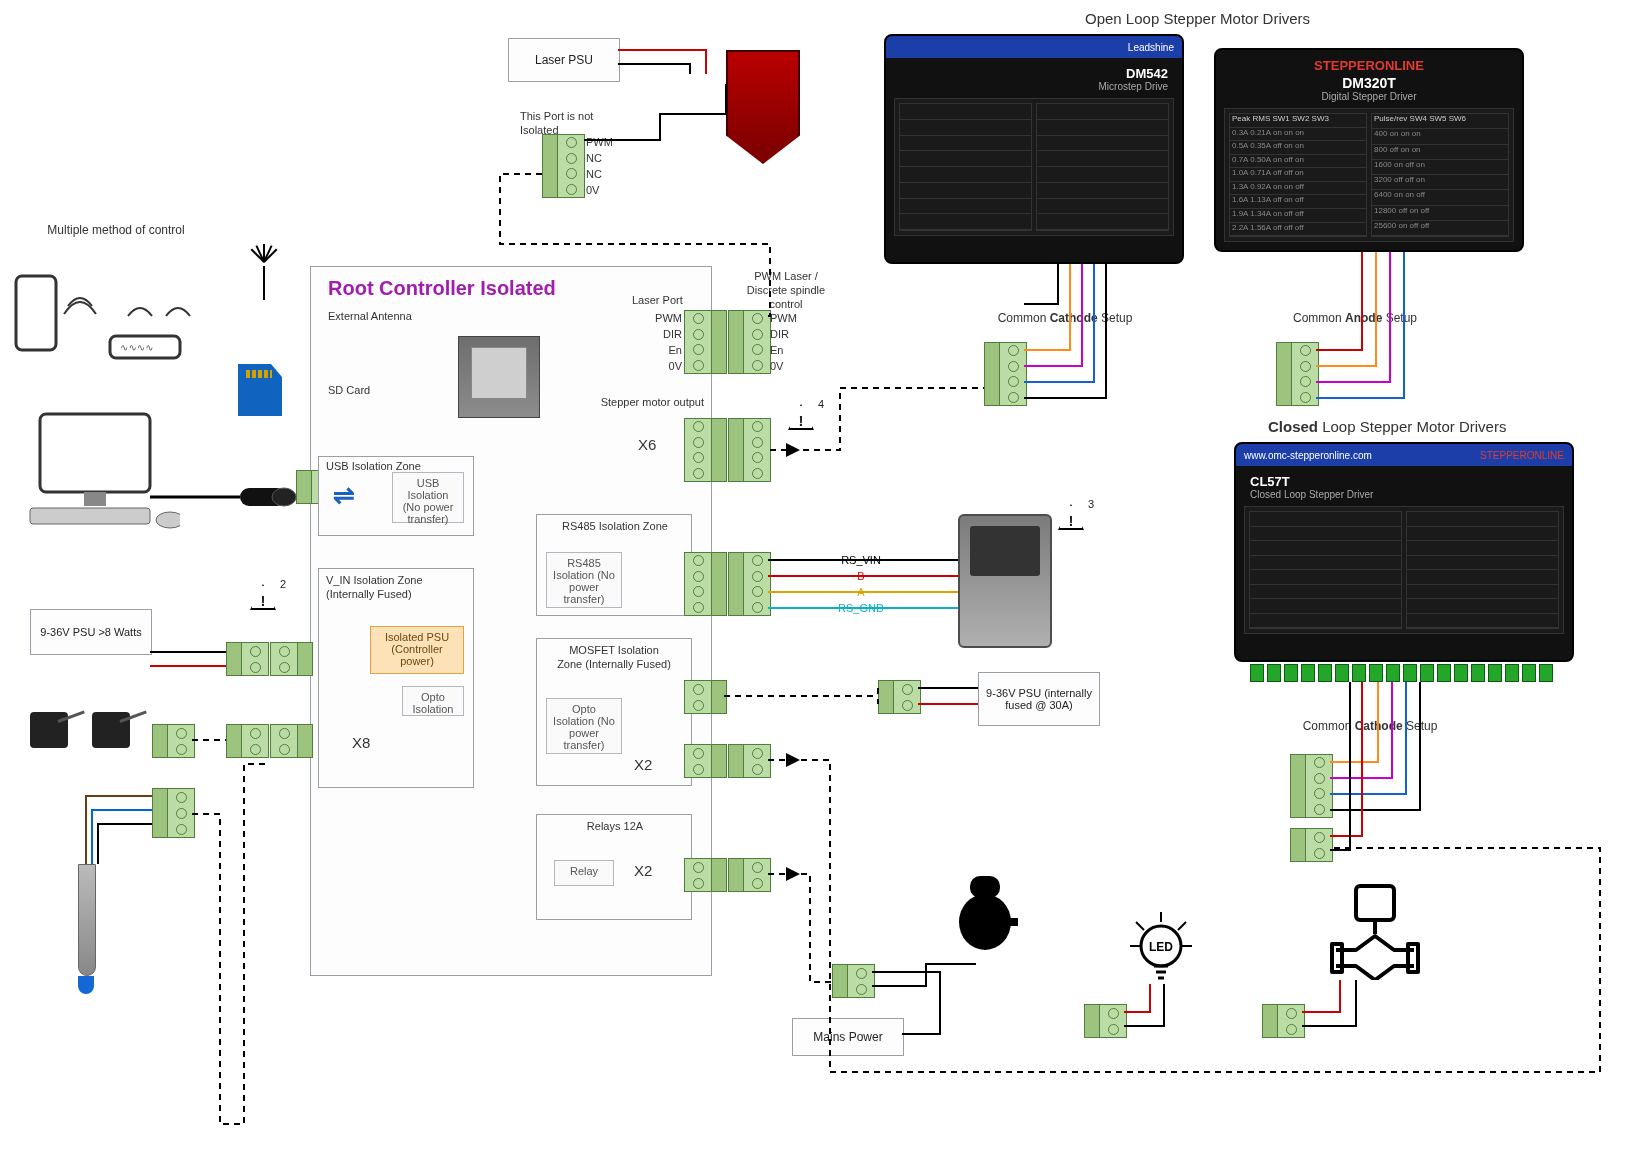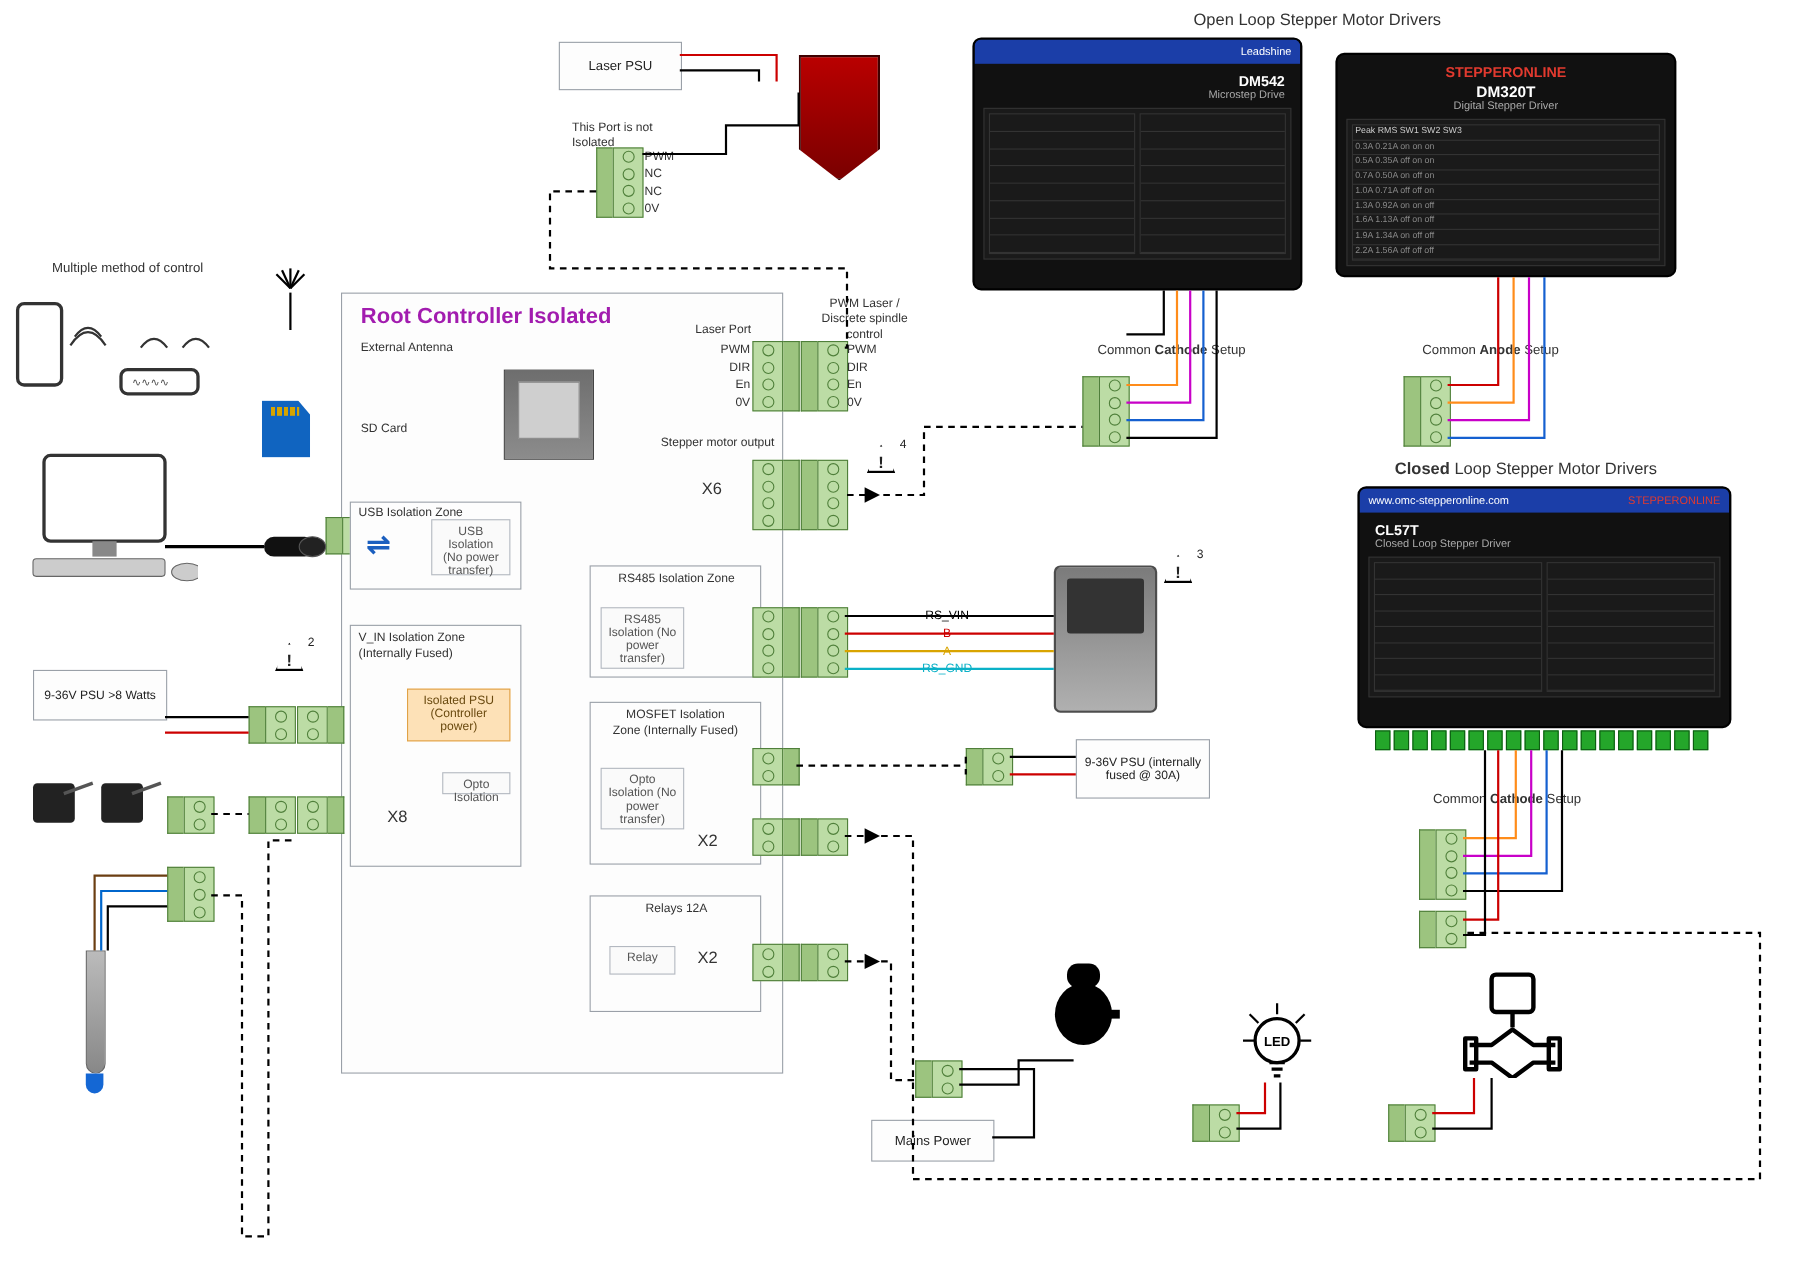--- a/index.html
+++ b/index.html
@@ -69,21 +69,21 @@
   .warn:before{content:"";position:absolute;inset:0;background:#fff;border:2px solid #000;clip-path:polygon(50% 0,100% 100%,0 100%)}
   .warn:after{content:"!";position:absolute;inset:0;display:flex;align-items:flex-end;justify-content:center;font-weight:bold;font-size:15px;padding-bottom:1px}
   .warn .n{position:absolute;top:-6px;right:-10px;font-size:11px}
 </style>
 </head>
 <body>
 <div id="page">
 
 <span class="lbl mid" style="top:6px;left:1085px"><b style="font-weight:normal">Open Loop Stepper Motor Drivers</b></span>
 <span class="lbl mid" style="top:414px;left:1268px"><span style="font-weight:bold">Closed</span> Loop Stepper Motor Drivers</span>
-<span class="lbl" style="top:232px;left:46px;width:140px;text-align:center">Multiple method of control</span>
+<span class="lbl" style="top:219px;left:46px;width:140px;text-align:center">Multiple method of control</span>
 <span class="lbl" style="top:307px;left:975px;width:180px;text-align:center">Common <b>Cathode</b> Setup</span>
 <span class="lbl" style="top:307px;left:1265px;width:180px;text-align:center">Common <b>Anode</b> Setup</span>
 <span class="lbl" style="top:715px;left:1280px;width:180px;text-align:center">Common <b>Cathode</b> Setup</span>
 
 <div class="box" style="top:262px;left:310px;width:400px;height:708px"></div>
 <span class="lbl big" style="top:272px;left:328px">Root Controller Isolated</span>
 <span class="lbl small" style="top:306px;left:328px">External Antenna</span>
 <span class="lbl small" style="top:380px;left:328px">SD Card</span>
 
 <div class="esp32" style="top:332px;left:458px"></div>
@@ -107,21 +107,21 @@
     </div>
 
 <div class="box" style="top:452px;left:318px;width:154px;height:78px"></div>
 <span class="lbl small" style="top:456px;left:326px">USB Isolation Zone</span>
 <div class="usb-icon" style="top:474px;left:322px">⇌</div>
 <div class="iso-box" style="top:468px;left:392px;width:72px;height:51px">USB Isolation (No power transfer)</div>
 
 <div class="box" style="top:564px;left:318px;width:154px;height:218px"></div>
 <span class="lbl small" style="top:570px;left:326px;width:120px">V_IN Isolation Zone (Internally Fused)</span>
 <div class="iso-box orange" style="top:622px;left:370px;width:94px;height:48px">Isolated PSU (Controller power)</div>
-<div class="iso-box" style="top:698px;left:402px;width:62px;height:20px">Opto Isolation</div>
+<div class="iso-box" style="top:682px;left:402px;width:62px;height:30px">Opto Isolation</div>
 <span class="lbl" style="top:730px;left:352px;font-size:15px">X8</span>
 
 <span class="lbl small" style="top:290px;left:632px;text-align:left;width:70px">Laser Port</span>
 <div class="conn" style="top:306px;left:684px;height:64px">
       <div class="body">
         <div class="hole"></div>
         <div class="hole"></div>
         <div class="hole"></div>
         <div class="hole"></div>
       </div>
@@ -446,20 +446,30 @@
           <div class="row" style="color: rgb(204, 204, 204);">Peak RMS SW1 SW2 SW3</div>
           <div class="row">0.3A 0.21A on on on</div>
           <div class="row">0.5A 0.35A off on on</div>
           <div class="row">0.7A 0.50A on off on</div>
           <div class="row">1.0A 0.71A off off on</div>
           <div class="row">1.3A 0.92A on on off</div>
           <div class="row">1.6A 1.13A off on off</div>
           <div class="row">1.9A 1.34A on off off</div>
           <div class="row">2.2A 1.56A off off off</div>
         </div>
+        <div class="col">
+          <div class="row" style="color: rgb(204, 204, 204);">Pulse/rev SW4 SW5 SW6</div>
+          <div class="row">400 on on on</div>
+          <div class="row">800 off on on</div>
+          <div class="row">1600 on off on</div>
+          <div class="row">3200 off off on</div>
+          <div class="row">6400 on on off</div>
+          <div class="row">12800 off on off</div>
+          <div class="row">25600 on off off</div>
+        </div>
       </div>
 </div>
 
 <div class="driver blue-top" style="top:438px;left:1234px;width:340px;height:220px">
   <div class="topbar">
         <span>www.omc-stepperonline.com</span>
         <span style="color:#e23a2f">STEPPERONLINE</span>
       </div>
   <div class="brand" style="text-align:left;padding-left:6px">CL57T</div>
   <div class="sub" style="text-align:left;padding-left:6px">Closed Loop Stepper Driver</div>

